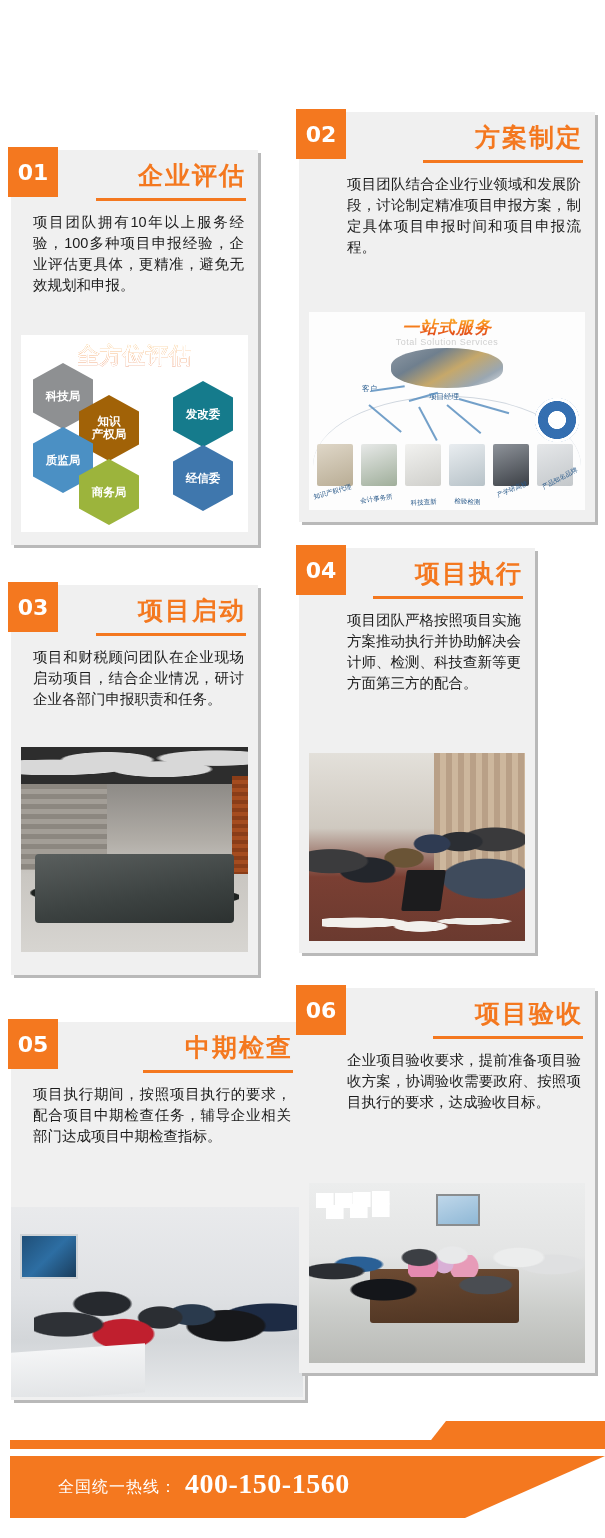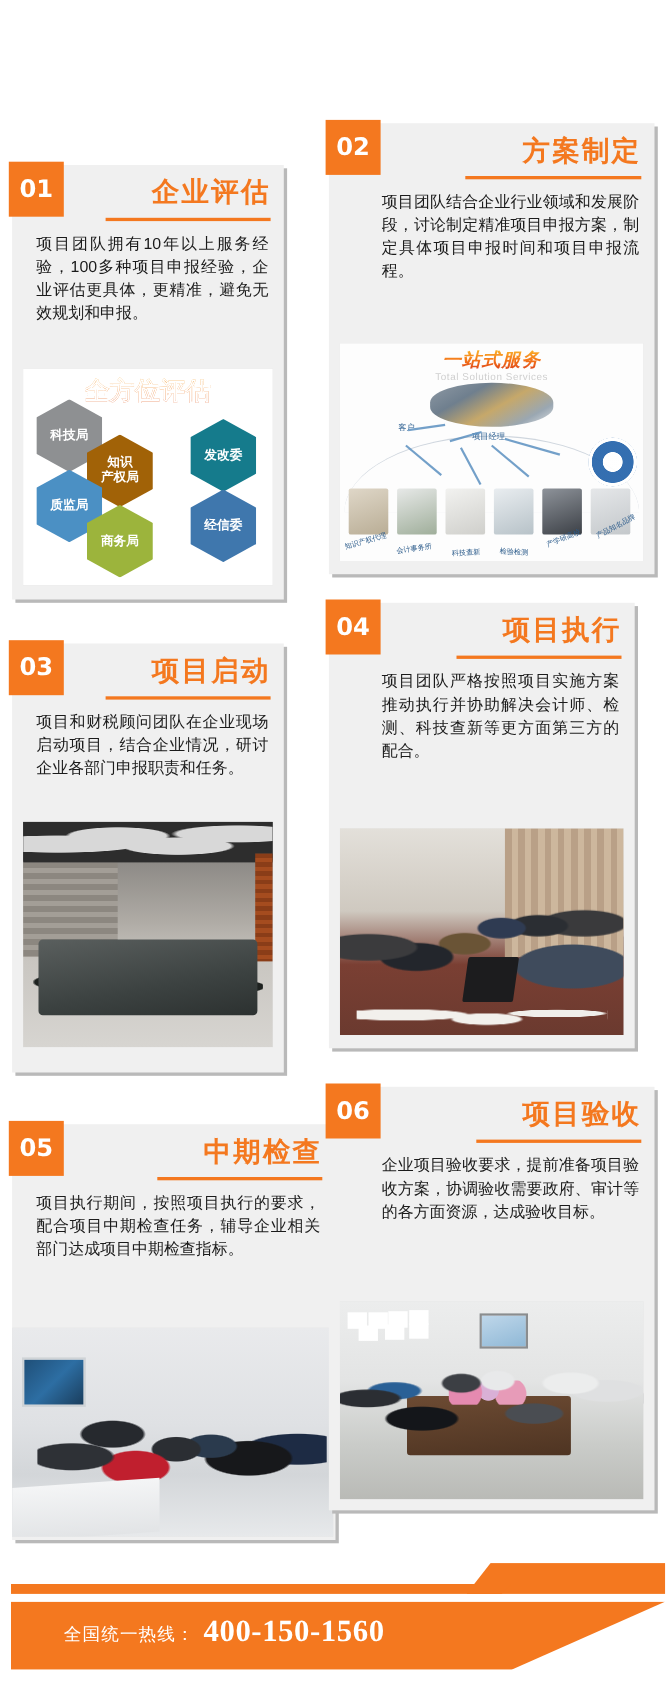--- a/index.html
+++ b/index.html
@@ -371,21 +371,21 @@
       <div class="card-media" style="top:162px; height:205px;">
         <div class="photo ph-meet3">
           <div class="ceil"></div>
           <div class="wood"></div>
           <div class="seats"></div>
         </div>
       </div>
     </div>
   </div>
 
-  <div class="card" style="left:299px; top:548px; width:278px; height:405px;">
+  <div class="card" style="left:299px; top:548px; width:236px; height:405px;">
     <div class="card-inner">
       <div class="badge">04</div>
       <div class="card-title">项目执行</div>
       <div class="title-rule" style="width:150px;"></div>
       <div class="card-desc" style="left:48px;">项目团队严格按照项目实施方案推动执行并协助解决会计师、检测、科技查新等更方面第三方的配合。</div>
       <div class="card-media" style="top:205px; height:188px;">
         <div class="photo ph-work4">
           <div class="curtain"></div>
           <div class="people"></div>
           <div class="laptop"></div>
@@ -409,21 +409,21 @@
         </div>
       </div>
     </div>
   </div>
 
   <div class="card" style="left:299px; top:988px; width:296px; height:385px;">
     <div class="card-inner">
       <div class="badge">06</div>
       <div class="card-title">项目验收</div>
       <div class="title-rule" style="width:150px;"></div>
-      <div class="card-desc" style="left:48px;">企业项目验收要求，提前准备项目验收方案，协调验收需要政府、审计等的各方面资源，达成验收目标。</div>
+      <div class="card-desc" style="left:48px;">企业项目验收要求，提前准备项目验收方案，协调验收需要政府、按照项目执行的要求，达成验收目标。</div>
       <div class="card-media" style="top:195px; height:180px;">
         <div class="photo ph-meet6">
           <div class="frames"></div>
           <div class="tv"></div>
           <div class="tablebig"></div>
           <div class="flowers"></div>
           <div class="people"></div>
         </div>
       </div>
     </div>

